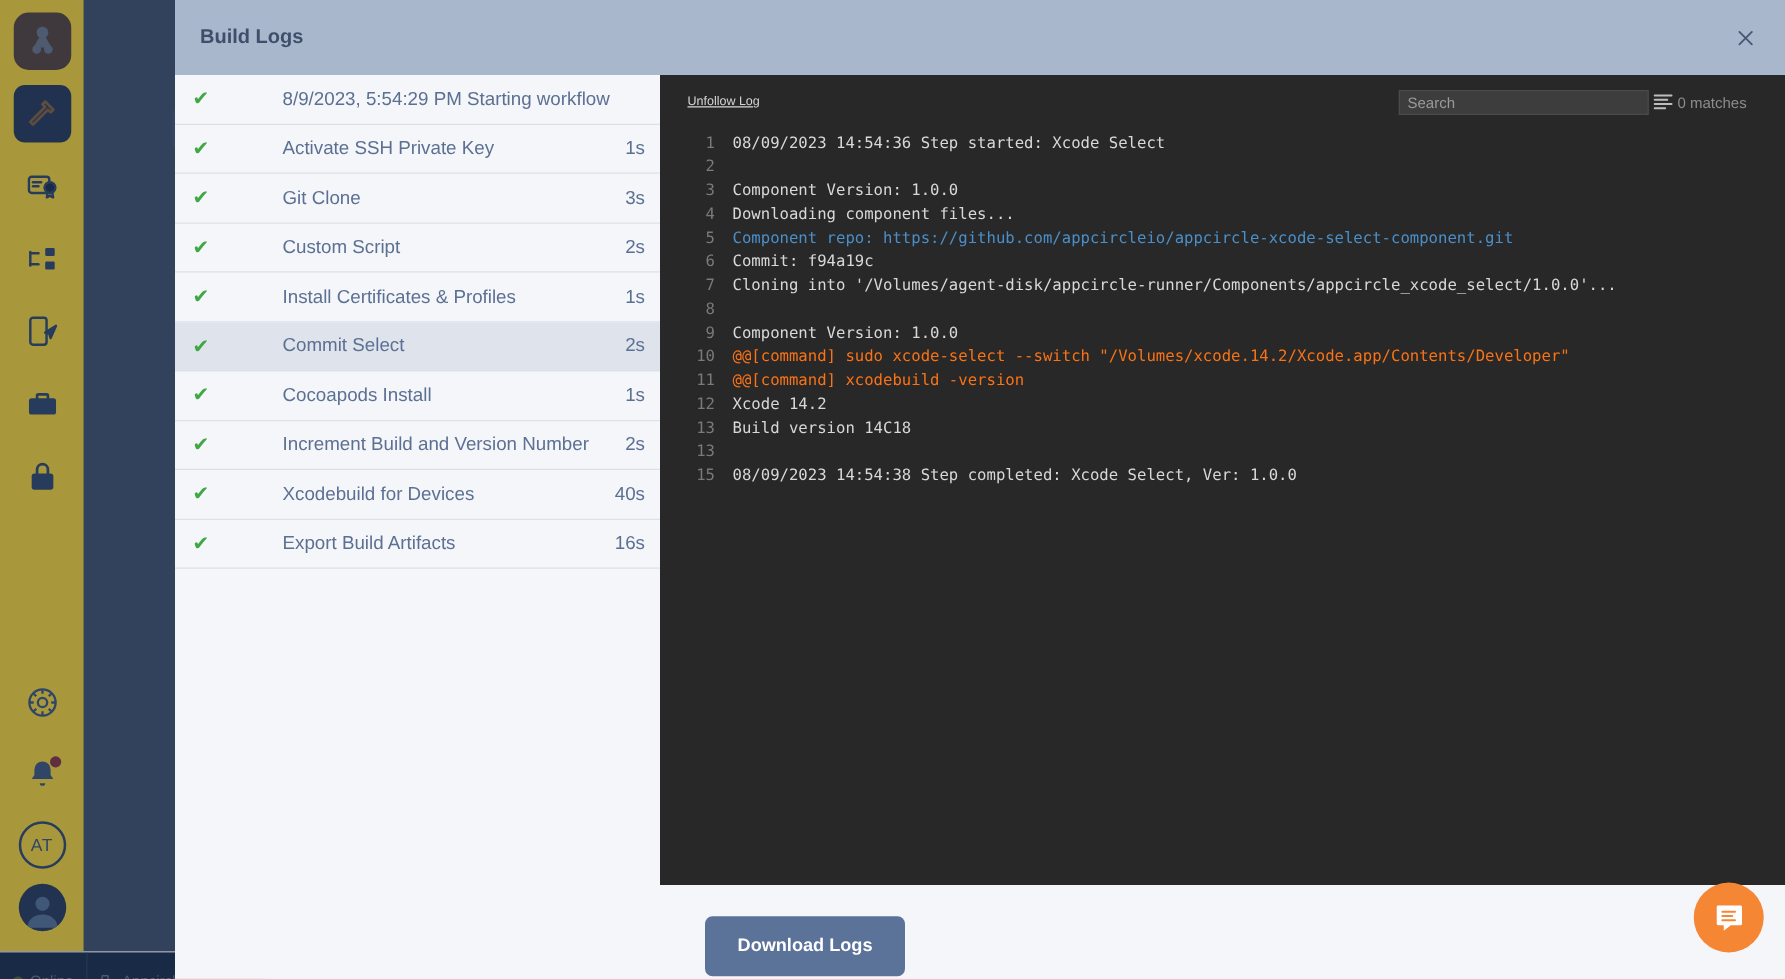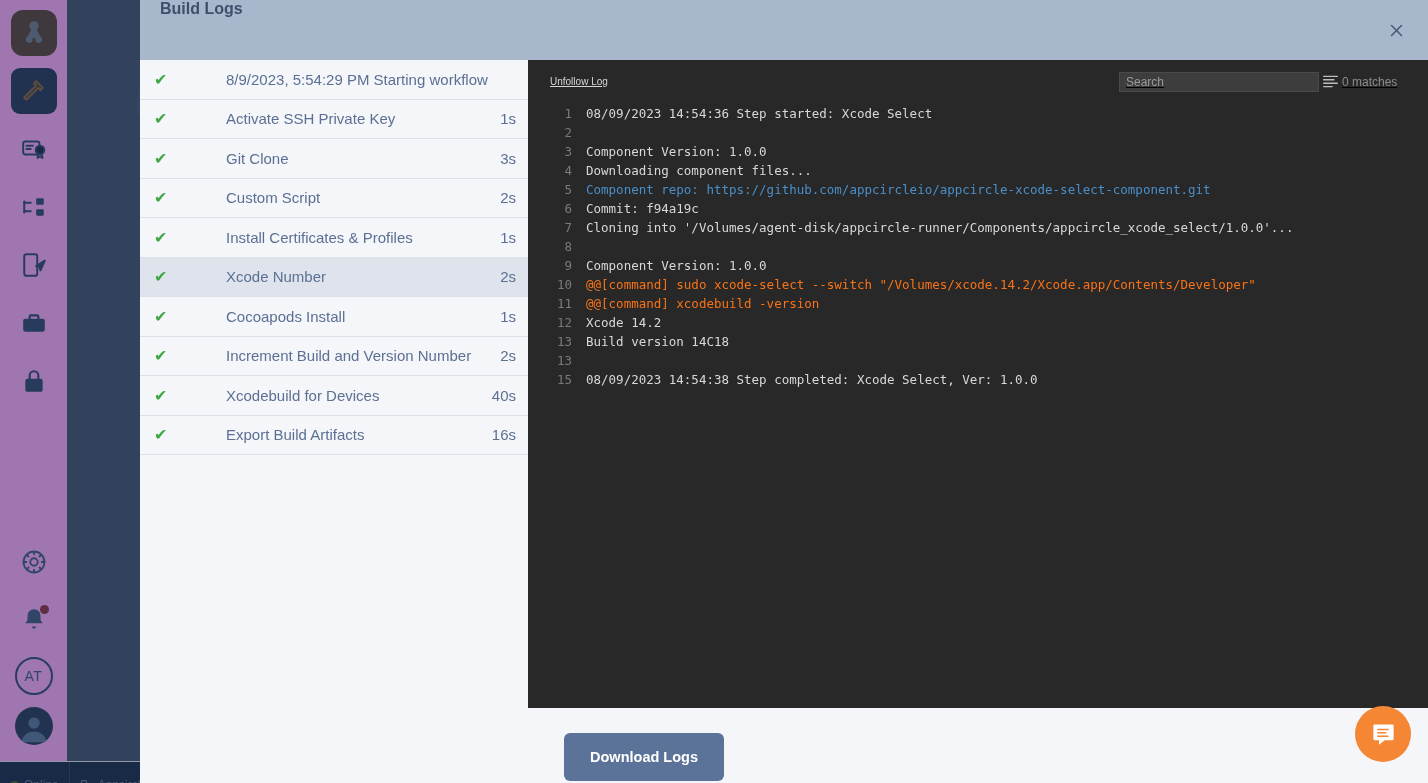--- a/index.html
+++ b/index.html
@@ -8,21 +8,21 @@
     overflow: hidden;
     font-family: "Liberation Sans", sans-serif;
     background: #3f5573;
   }
 
   
   #app-bg { position: absolute; inset: 0; }
 
   #left-rail {
     position: absolute; left: 0; top: 0; width: 67px; height: 761px;
-    background: #f0abfc;
+    background: #fde047;
     display: flex; flex-direction: column; align-items: center;
   }
   .rail-logo {
     width: 46px; height: 46px; margin-top: 10px;
     border-radius: 12px; background: #5a4a4a;
     display: flex; align-items: center; justify-content: center;
   }
   .rail-icon {
     width: 46px; height: 46px; margin-top: 12px;
     display: flex; align-items: center; justify-content: center;
@@ -81,21 +81,21 @@
   
   #overlay { position: absolute; inset: 0; background: rgba(17,25,40,0.36); }
 
   
   #modal {
     position: absolute; left: 140px; top: 0; width: 1288px; height: 783px;
     background: #f4f6f9; display: flex; flex-direction: column;
   }
   #modal-header {
     height: 60px; background: #a9b7cc; flex: 0 0 60px;
-    display: flex; align-items: flex-start; position: relative;
+    display: flex; align-items: center; position: relative;
   }
   #modal-title {
     margin-left: 20px; font-size: 16px; font-weight: bold; color: #3f4f6b;
   }
   #modal-close {
     position: absolute; right: 18px; top: 50%; transform: translateY(-50%);
     width: 28px; height: 28px; display: flex; align-items: center; justify-content: center;
     color: #4a5a74; cursor: pointer;
   }
 
@@ -127,21 +127,21 @@
     margin-top: 0; height: 648px; overflow: hidden;
   }
   #log-toolbar {
     height: 43px; display: flex; align-items: center; padding: 0 14px 0 22px;
     position: relative;
   }
   #unfollow-log {
     font-size: 10px; color: #d6d6d6; text-decoration: underline; cursor: pointer;
   }
   #log-toolbar-right {
-    margin-left: auto; display: flex; align-items: center; gap: 3px; text-decoration: underline;
+    margin-left: auto; display: flex; align-items: center; gap: 3px;
   }
   #log-search {
     width: 200px; height: 20px; background: #3d3d3d; border: 1px solid #4a4a4a;
     color: #cfcfcf; font-size: 12px; padding: 0 6px; outline: none;
     font-family: "Liberation Sans", sans-serif;
   }
   #log-search::placeholder { color: #9a9a9a; }
   #wrap-icon { color: #bdbdbd; display: flex; align-items: center; cursor: pointer; }
   #match-count { font-size: 12px; color: #8d8d8d; min-width: 72px; }
 
@@ -327,21 +327,21 @@
             <span class="step-label">Custom Script</span>
             <span class="step-dur">2s</span>
           </div>
           <div class="step-row">
             <span class="step-check">✔</span>
             <span class="step-label">Install Certificates &amp; Profiles</span>
             <span class="step-dur">1s</span>
           </div>
           <div class="step-row selected">
             <span class="step-check">✔</span>
-            <span class="step-label">Xcode Number</span>
+            <span class="step-label">Commit Select</span>
             <span class="step-dur">2s</span>
           </div>
           <div class="step-row">
             <span class="step-check">✔</span>
             <span class="step-label">Cocoapods Install</span>
             <span class="step-dur">1s</span>
           </div>
           <div class="step-row">
             <span class="step-check">✔</span>
             <span class="step-label">Increment Build and Version Number</span>

